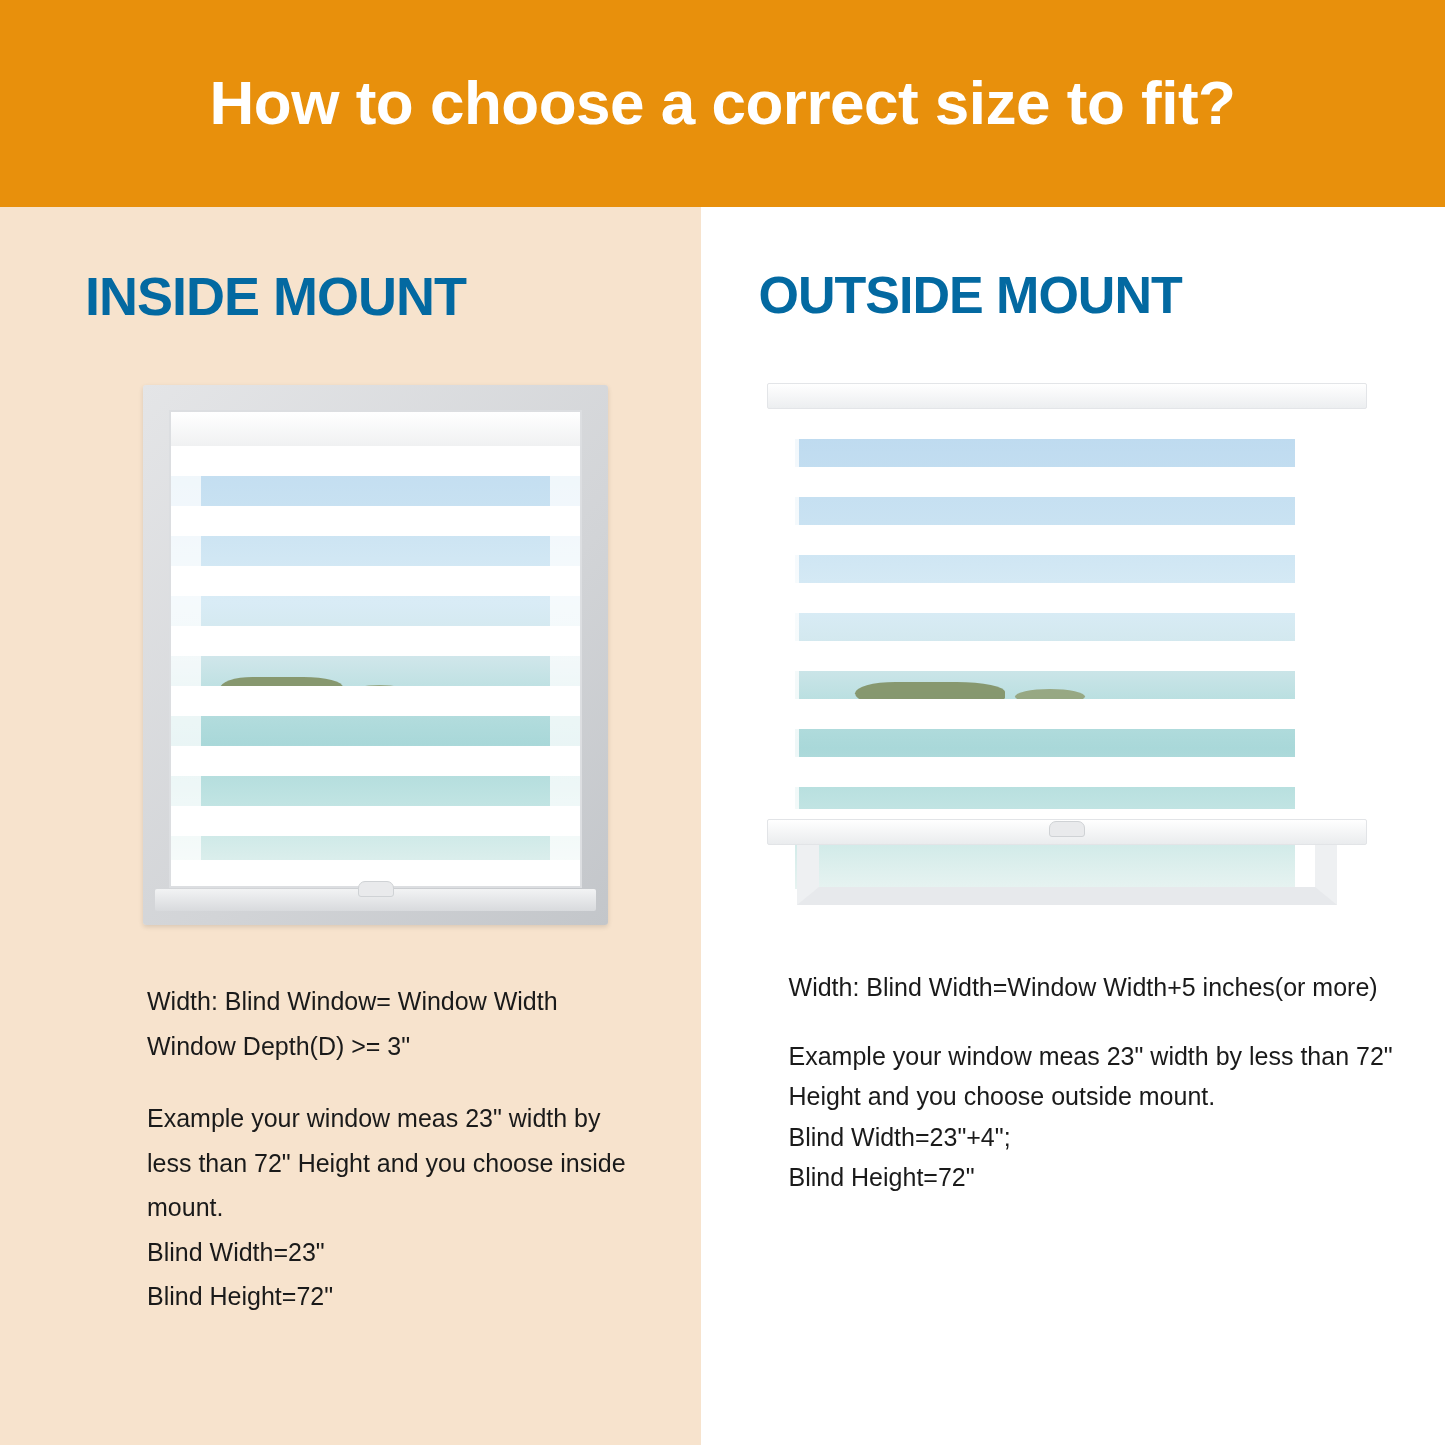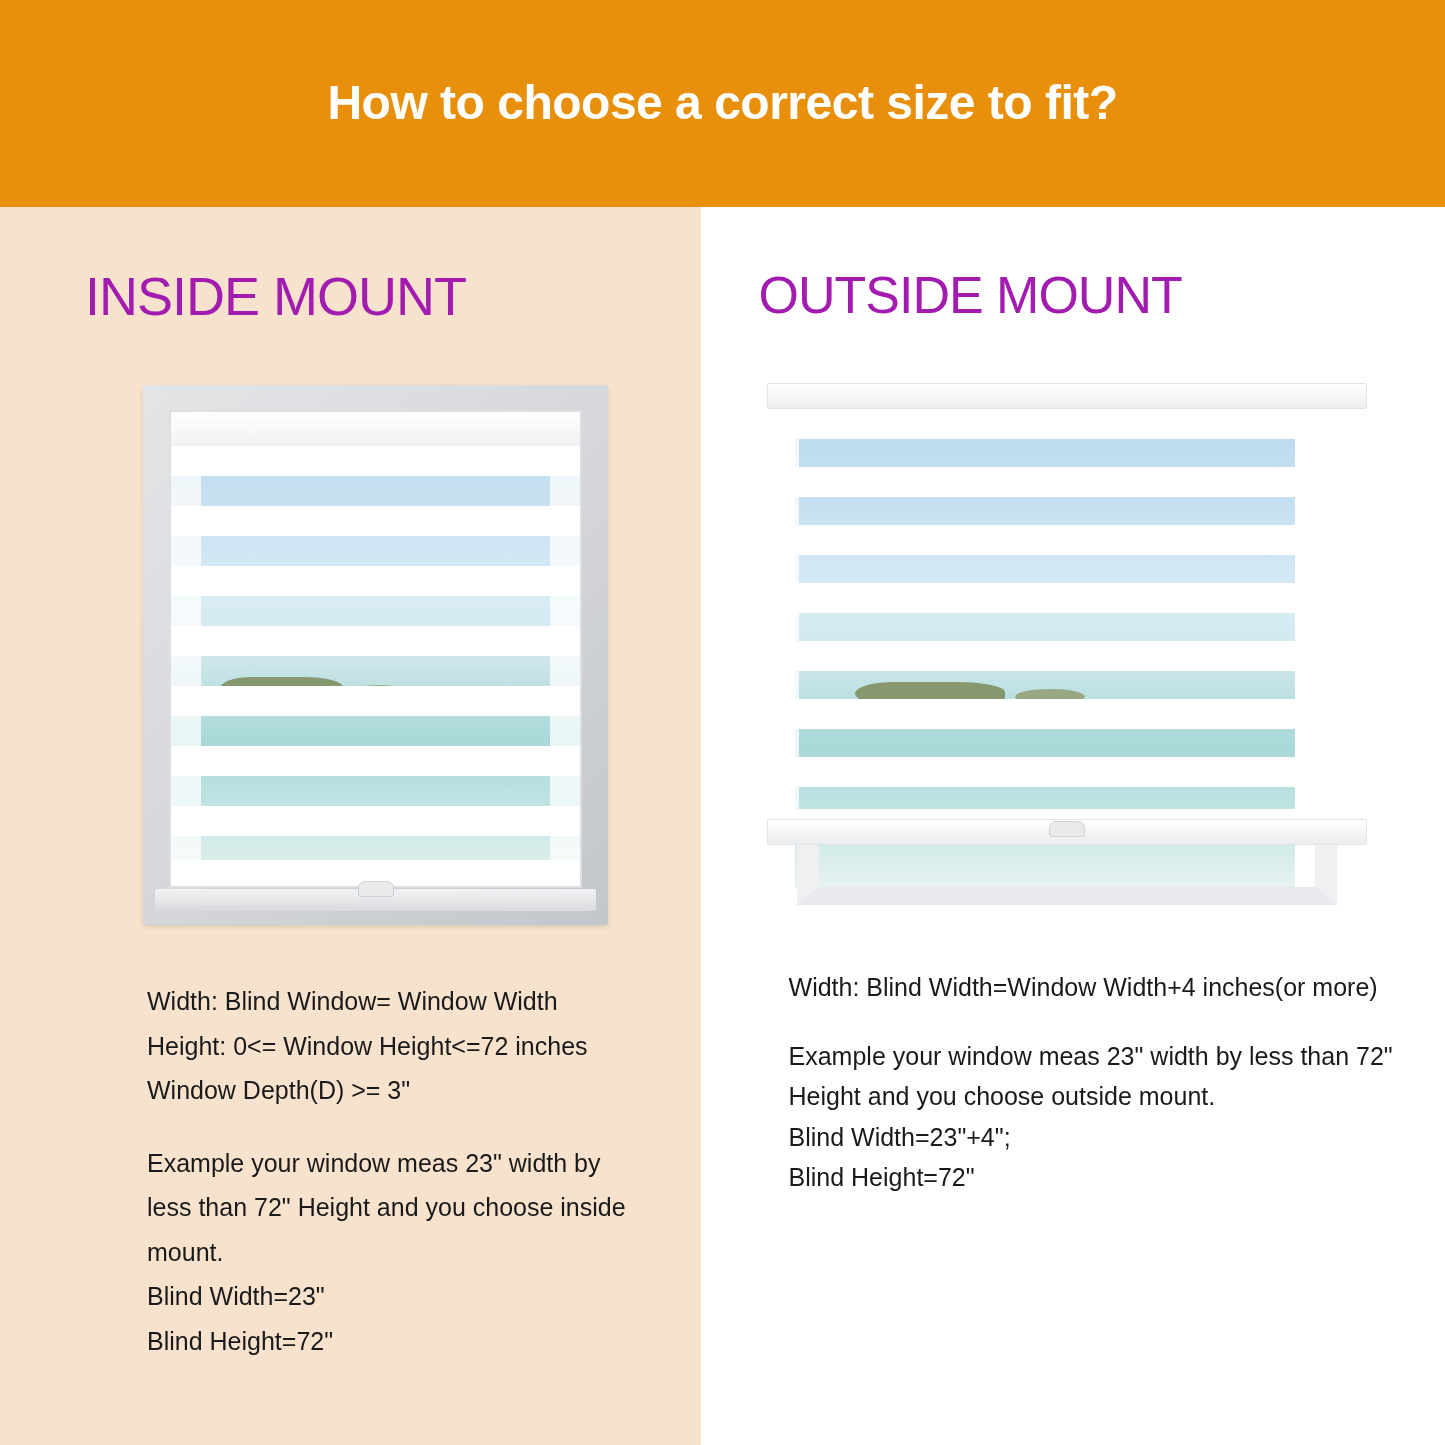--- a/index.html
+++ b/index.html
@@ -24,21 +24,21 @@
   .header {
     height: 207px;
     background: #e8900c;
     display: flex;
     align-items: center;
     justify-content: center;
     flex: none;
   }
   .header-title {
     color: #ffffff;
-    font-size: 48px;
+    font-size: 62px;
     font-weight: bold;
     letter-spacing: -0.5px;
     text-align: right;
     line-height: 1.1;
   }
   
   .body {
     flex: 1;
     display: flex;
     flex-direction: row;
@@ -52,22 +52,22 @@
     background: #f7e3cd;
     padding: 62px 52px 0 85px;
   }
   .col-right {
     width: 784px;
     background: #ffffff;
     padding: 62px 40px 0 58px;
   }
   .col-title {
     font-size: 54px;
-    font-weight: normal;
-    color: #a21caf;
+    font-weight: bold;
+    color: #0369a1;
     letter-spacing: -1px;
     margin: 0 0 8px 0;
     line-height: 1;
     white-space: nowrap;
   }
   .col-right .col-title {
     font-size: 52px;
   }
   
   .illus {
@@ -280,21 +280,20 @@
             <div style="position:absolute;right:0;top:34px;width:30px;height:444px;
                         background:repeating-linear-gradient(to bottom,#ffffff 0 30px,rgba(255,255,255,.75) 30px 60px);"></div>
           </div>
         </div>
         <div class="frame-sill"></div>
         <div class="latch" style="bottom:28px;"></div>
       </div>
 
       <div class="txt left-txt">
         <p>Width: Blind Window= Window Width</p>
-        <p>Height: 0&lt;= Window Height&lt;=72 inches</p>
         <p>Window Depth(D) &gt;= 3"</p>
         <div class="gap"></div>
         <p>Example your window meas 23" width by less than 72" Height and you choose inside mount.</p>
         <p>Blind Width=23"</p>
         <p>Blind Height=72"</p>
       </div>
     </div>
 
     <div class="col col-right">
       <div class="col-title">OUTSIDE MOUNT</div>
@@ -323,21 +322,21 @@
           <div style="position:absolute;right:0;top:0;width:32px;height:430px;
                       background:repeating-linear-gradient(to bottom,#ffffff 0 30px,rgba(255,255,255,.8) 30px 58px);"></div>
         </div>
 
         <div class="om-sill"></div>
         <div class="latch" style="bottom:86px;left:50%;z-index:7;"></div>
         <div class="om-apron"></div>
       </div>
 
       <div class="txt right-txt">
-        <p>Width: Blind Width=Window Width+4 inches(or more)</p>
+        <p>Width: Blind Width=Window Width+5 inches(or more)</p>
         <div class="gap"></div>
         <p>Example your window meas 23" width by less than 72" Height and you choose outside mount.</p>
         <p>Blind Width=23"+4";</p>
         <p>Blind Height=72"</p>
       </div>
     </div>
 
   </div>
 </div>
 

